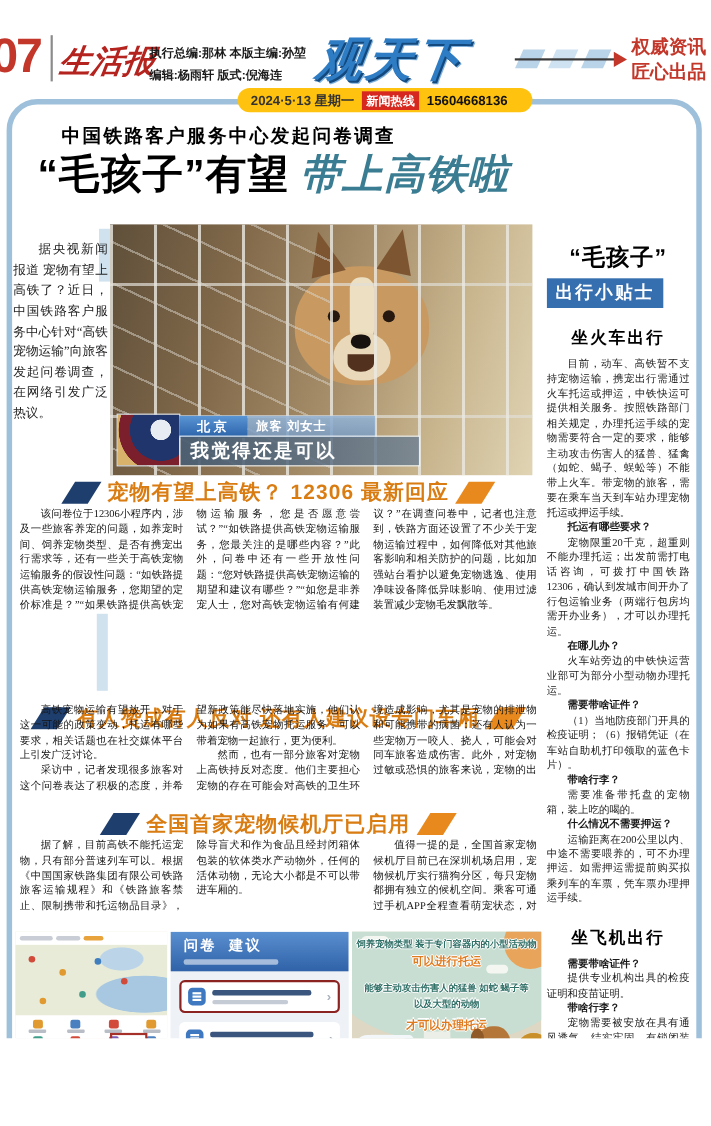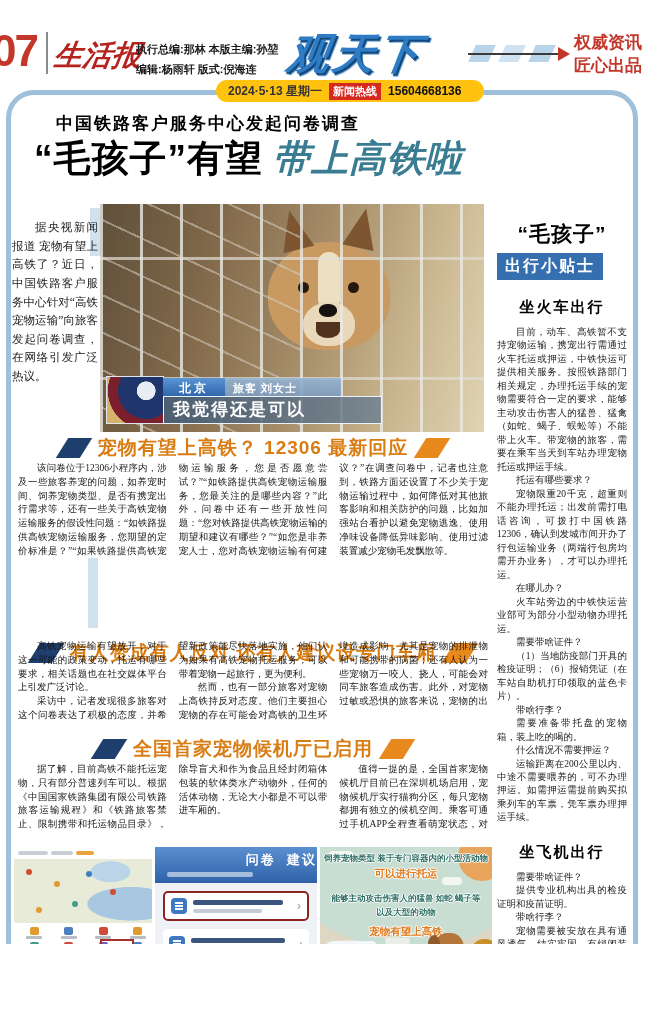--- a/index.html
+++ b/index.html
@@ -97,21 +97,21 @@
   .ai b{display:block;width:9px;height:8px;border-radius:2px;background:#4a7fc0;}
   .ai i{display:block;width:16px;height:3px;background:#b9bec6;border-radius:1px;}
   .ai:nth-child(3n) b{background:#d24a3a;} .ai:nth-child(3n+1) b{background:#e09a2f;}
   .ai:nth-child(5n) b{background:#3f9d8a;} .ai:nth-child(7n) b{background:#7a5bb5;}
   .map-hl{position:absolute;left:86px;top:92px;width:30px;height:18px;border:2px solid #a5302a;}
   .map-nav{position:absolute;left:0;bottom:0;width:100%;height:13px;background:#fafafa;border-top:1px solid #e2e2e2;
            display:flex;justify-content:space-around;align-items:center;}
   .map-nav i{display:block;width:8px;height:6px;background:#9aa2ad;border-radius:1px;}
   .p-quest{left:155px;width:162px;background:#eef2f7;}
   .q-head{position:absolute;left:0;top:0;width:100%;height:36px;background:linear-gradient(#5a8fd0,#2f62a8);color:#fff;}
-  .q-tabs{font:bold 13px "Liberation Sans",sans-serif;padding:4px 0 0 12px;letter-spacing:2px;text-align:right;}
+  .q-tabs{font:bold 13px "Liberation Sans",sans-serif;padding:4px 0 0 12px;letter-spacing:2px;}
   .q-sub{margin:3px 0 0 12px;width:86px;height:5px;background:rgba(255,255,255,.55);border-radius:2px;}
   .q-card{position:absolute;left:8px;width:146px;height:30px;background:#fff;border-radius:5px;
           display:flex;align-items:center;gap:6px;padding:0 6px;box-sizing:border-box;}
   .q-card .qi{width:16px;height:16px;border-radius:4px;background:#3e78c0;position:relative;flex:none;}
   .q-card .qi::after{content:"";position:absolute;left:4px;top:4px;width:8px;height:2px;background:#fff;
                      box-shadow:0 3px 0 #fff,0 6px 0 #fff;}
   .q-card .qt{flex:1;}
   .q-card .qt b{display:block;width:92%;height:5px;background:#3a567e;border-radius:2px;margin-bottom:4px;}
   .q-card .qt i{display:block;width:70%;height:4px;background:#c4cbd5;border-radius:2px;}
   .q-card .chev{color:#aab2bd;font:bold 12px "Liberation Sans",sans-serif;}
@@ -153,21 +153,21 @@
   .ticker .tt{color:#e8edf4;font:6px/8px "Liberation Sans",sans-serif;white-space:nowrap;overflow:hidden;}
   .ticker .cc{width:14px;height:6px;background:#c02318;flex:none;border-radius:1px;}
   
   .sidebar{position:absolute;left:497px;top:220px;width:130px;height:778px;overflow:hidden;z-index:2;}
   .sb-quote{text-align:center;font:900 21px "Liberation Sans",sans-serif;color:#000;letter-spacing:1px;}
   .sb-boxwrap{margin-top:5px;}
   .sb-box{display:inline-block;background:#366fb0;color:#fff;font:900 16px "Liberation Sans",sans-serif;
           padding:3px 8px;letter-spacing:2px;}
   .sb-head{text-align:center;font:900 15px "Liberation Serif",serif;margin:18px 0 9px;letter-spacing:2px;}
   .sb-p,.sb-q{font:9.5px/1.42 "Liberation Serif",serif;color:#1a1a1a;text-align:justify;text-indent:2em;margin:0;}
-  .sb-q{font-weight:normal;}
+  .sb-q{font-weight:bold;}
 </style>
 </head>
 <body>
 
 <div class="page">
 
   <div class="frame"></div>
 
   <div class="pagenum">07</div>
   <div class="pndiv"></div>
@@ -379,21 +379,21 @@
   <div class="panel p-illus">
     <div class="sky"></div>
     <div class="cloud" style="left:8px;top:4px;width:26px;height:10px"></div>
     <div class="cloud" style="right:30px;top:30px;width:20px;height:8px"></div>
     <div class="sun"></div>
     <div class="city"></div>
     <div class="il dark l1">饲养宠物类型 装于专门容器内的小型活动物</div>
     <div class="il orange l2">可以进行托运</div>
     <div class="il dark l3">能够主动攻击伤害人的猛兽 如蛇 蝎子等</div>
     <div class="il dark l4">以及大型的动物</div>
-    <div class="il orange l5">宠物有望上高铁</div>
+    <div class="il orange l5">才可以办理托运</div>
     <div class="train"></div>
     <div class="dogA"></div>
     <div class="dogB"></div>
     <div class="lion"></div>
     <div class="iltag">宠物有望上高铁？</div>
     <div class="ilbanner">
       <span class="swoosh"></span>
       <span class="btx">官方回应：将根据调查意见进行可行</span>
     </div>
     <div class="ticker">

